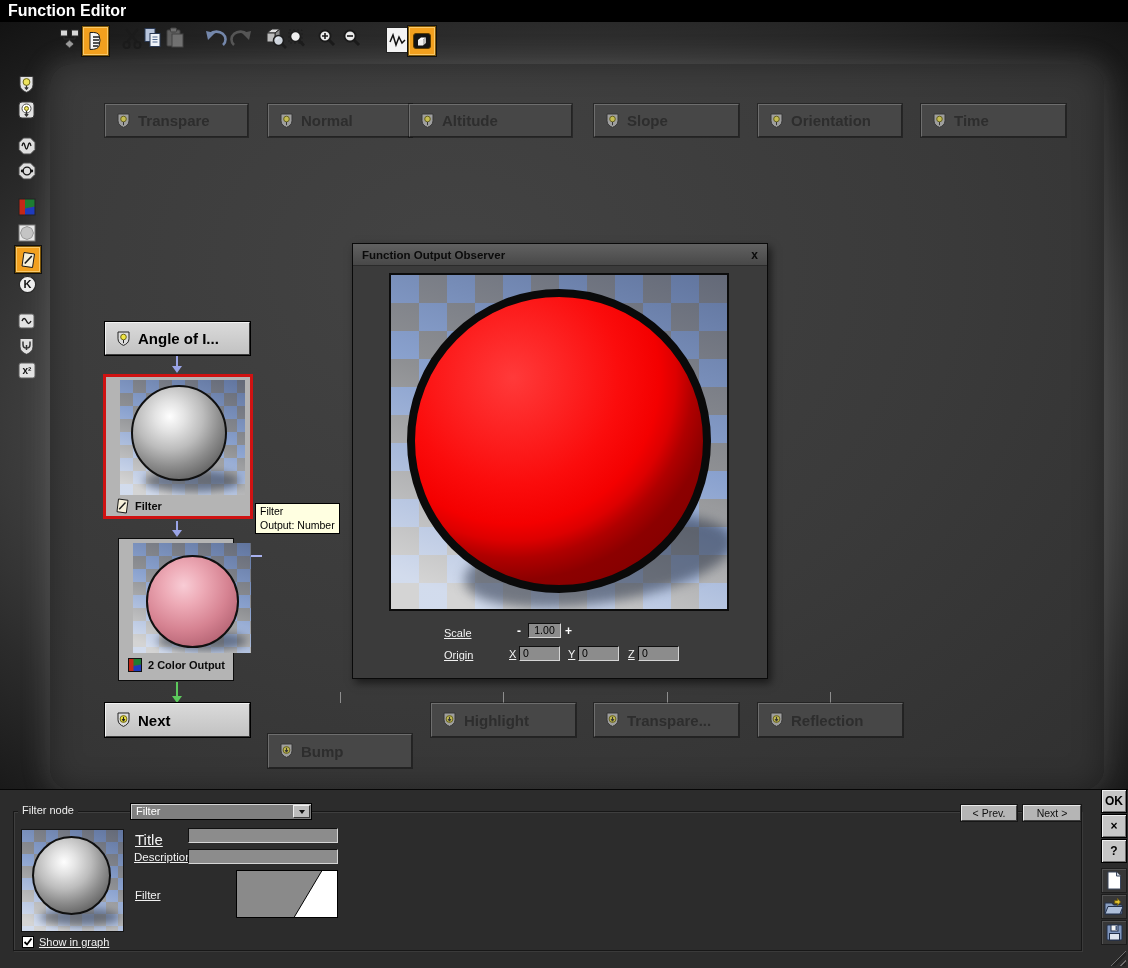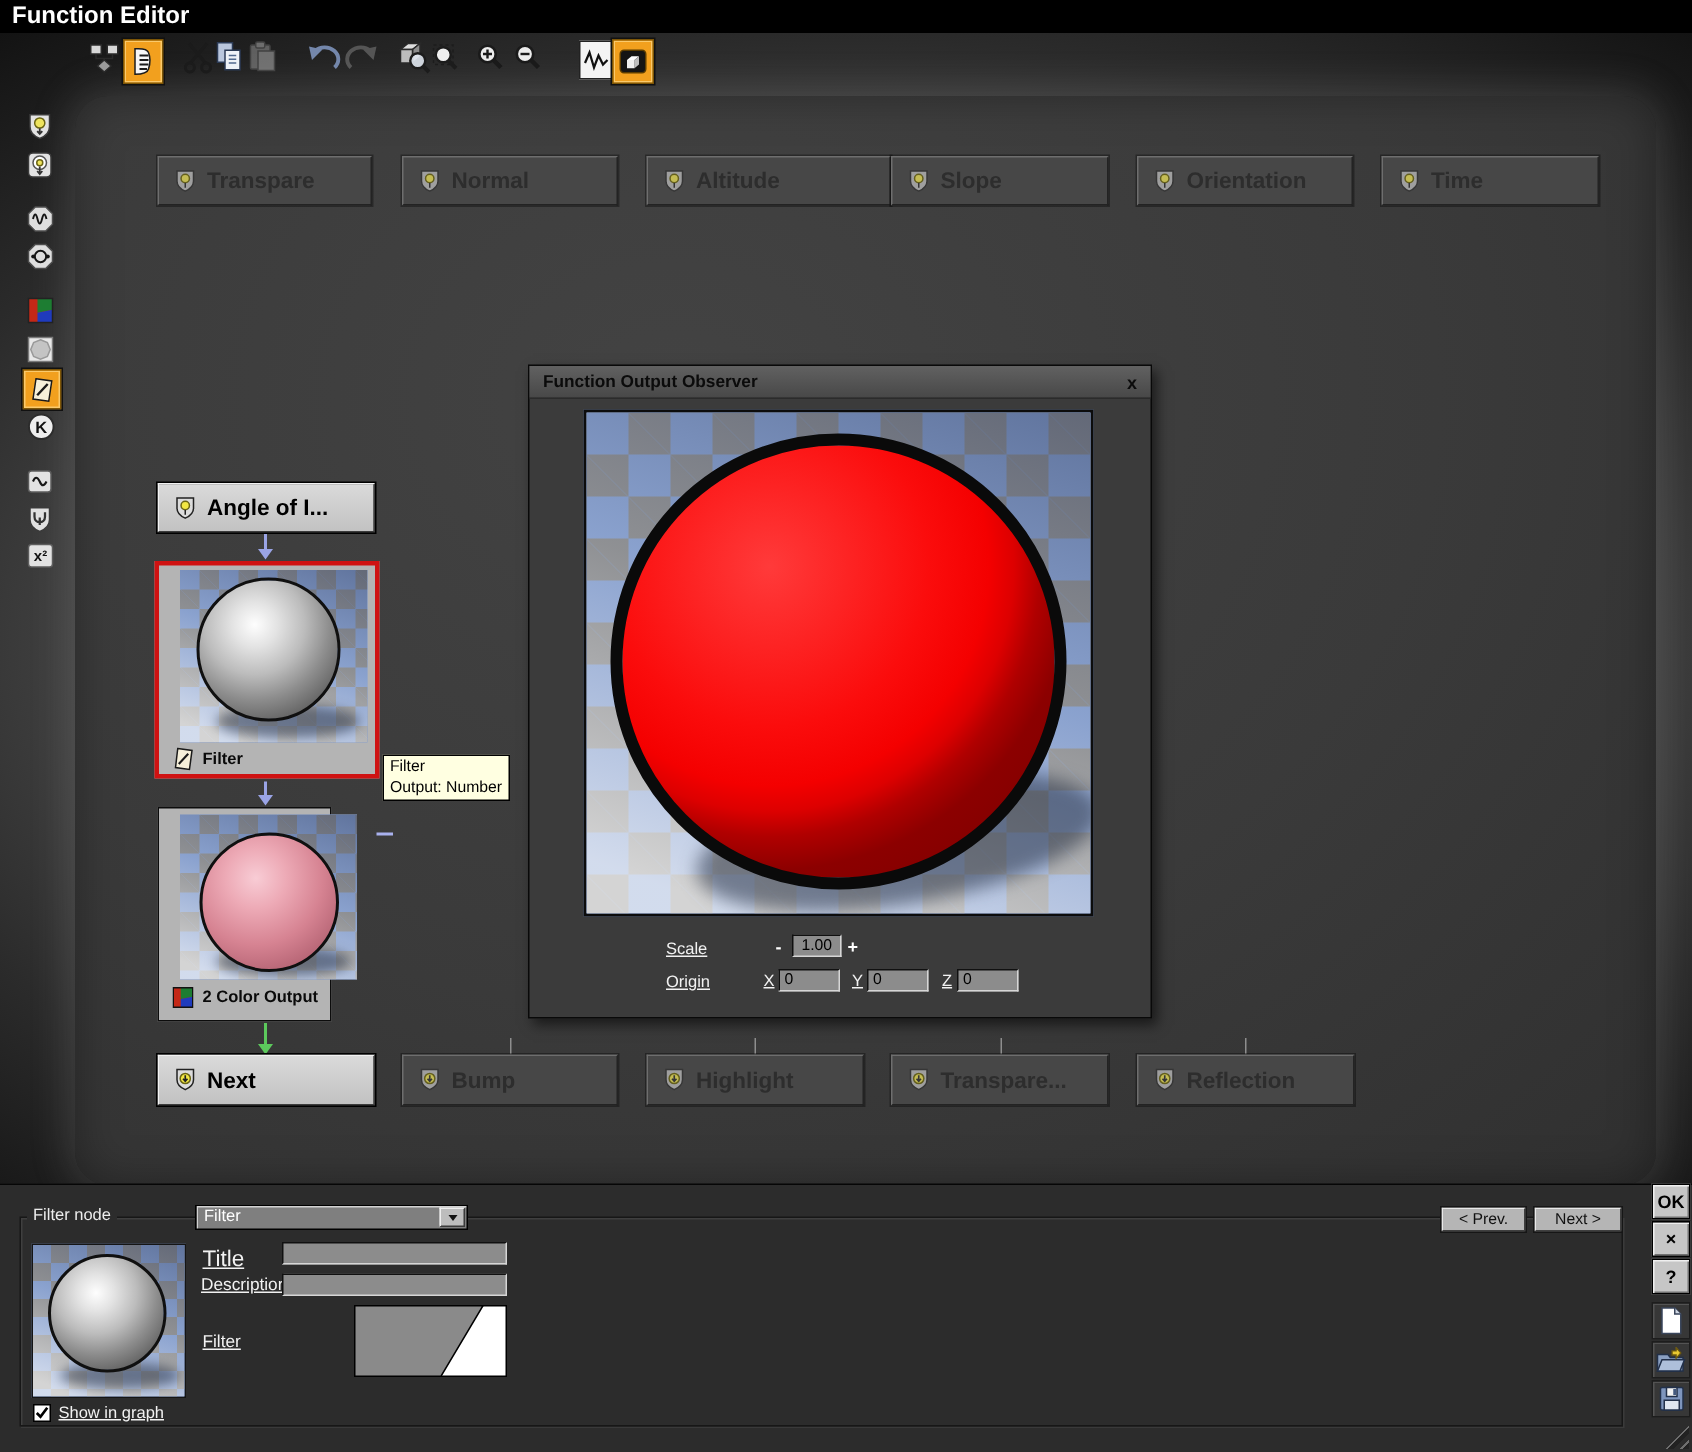--- a/index.html
+++ b/index.html
@@ -295,21 +295,21 @@
   <div class="node-btn" style="left:268px;top:104px;width:144px">
     <span class="icn">
         <svg width="13" height="16" viewBox="0 0 13 16">
           <path d="M1,1 h11 v6.8 c0,3.6 -2.7,5.4 -5.5,6.6 C3.7,13.2 1,11.4 1,7.8 Z" fill="#b6b6b6" stroke="#333"></path>
           <circle cx="6.5" cy="6" r="2.8" fill="#e4da56" stroke="#6c6614"></circle>
           <path d="M6.5,9 v3.2" stroke="#333"></path>
         </svg>
       </span>
     <span>Normal</span>
   </div>
-  <div class="node-btn" style="left:431px;top:104px;width:163px">
+  <div class="node-btn" style="left:409px;top:104px;width:163px">
     <span class="icn">
         <svg width="13" height="16" viewBox="0 0 13 16">
           <path d="M1,1 h11 v6.8 c0,3.6 -2.7,5.4 -5.5,6.6 C3.7,13.2 1,11.4 1,7.8 Z" fill="#b6b6b6" stroke="#333"></path>
           <circle cx="6.5" cy="6" r="2.8" fill="#e4da56" stroke="#6c6614"></circle>
           <path d="M6.5,9 v3.2" stroke="#333"></path>
         </svg>
       </span>
     <span>Altitude</span>
   </div>
   <div class="node-btn" style="left:594px;top:104px;width:145px">
@@ -377,21 +377,21 @@
 </div>
 
 <div class="tooltip" style="left:255px;top:503px">
   <div>Filter</div>
   <div>Output: Number</div>
 </div>
 
 <div class="conn-v" style="left:176px;top:521px;height:9px;background:#9aa4e6"></div>
 <div class="head-down" style="left:172px;top:530px;border-top:7px solid #9aa4e6"></div>
 
-<div class="gnode" style="left:105px;top:538px;width:116px;height:143px">
+<div class="gnode" style="left:118px;top:538px;width:116px;height:143px">
   <div class="preview" style="left:14px;top:4px;width:118px;height:110px">
     <div class="checker" style="background-size:26px 26px;background-position:0 0,13px 13px"></div>
     <div class="light"></div>
     <div class="gshadow" style="left:24px;top:88px;width:90px;height:20px"></div>
     <div class="sphere pink" style="left:13px;top:12px;width:93px;height:93px"></div>
   </div>
   <div class="label" style="left:9px;top:119px">
     <span style="display:flex">
         <svg width="14" height="14" viewBox="0 0 14 14">
           <rect x="0.5" y="0.5" width="13" height="13" fill="#c42817"></rect>
@@ -418,21 +418,21 @@
   <div class="node-btn active" style="left:105px;top:703px;width:145px;height:34px">
     <span class="icn">
         <svg width="13" height="16" viewBox="0 0 13 16">
           <path d="M1,1 h11 v6.8 c0,3.6 -2.7,5.4 -5.5,6.6 C3.7,13.2 1,11.4 1,7.8 Z" fill="#dcdcdc" stroke="#222"></path>
           <circle cx="6.5" cy="7" r="3.4" fill="#f2e743" stroke="#6c6614"></circle>
           <path d="M6.5,4.8 v4 M5,7.2 L6.5,8.9 L8,7.2" fill="none" stroke="#222" stroke-width="1.1"></path>
         </svg>
       </span>
     <span>Next</span>
   </div>
-  <div class="node-btn" style="left:268px;top:703px;width:144px;height:34px">
+  <div class="node-btn" style="left:268px;top:734px;width:144px;height:34px">
     <span class="icn">
         <svg width="13" height="16" viewBox="0 0 13 16">
           <path d="M1,1 h11 v6.8 c0,3.6 -2.7,5.4 -5.5,6.6 C3.7,13.2 1,11.4 1,7.8 Z" fill="#b6b6b6" stroke="#333"></path>
           <circle cx="6.5" cy="7" r="3.4" fill="#e4da56" stroke="#6c6614"></circle>
           <path d="M6.5,4.8 v4 M5,7.2 L6.5,8.9 L8,7.2" fill="none" stroke="#333" stroke-width="1.1"></path>
         </svg>
       </span>
     <span>Bump</span>
   </div>
   <div class="node-btn" style="left:431px;top:703px;width:145px;height:34px">

